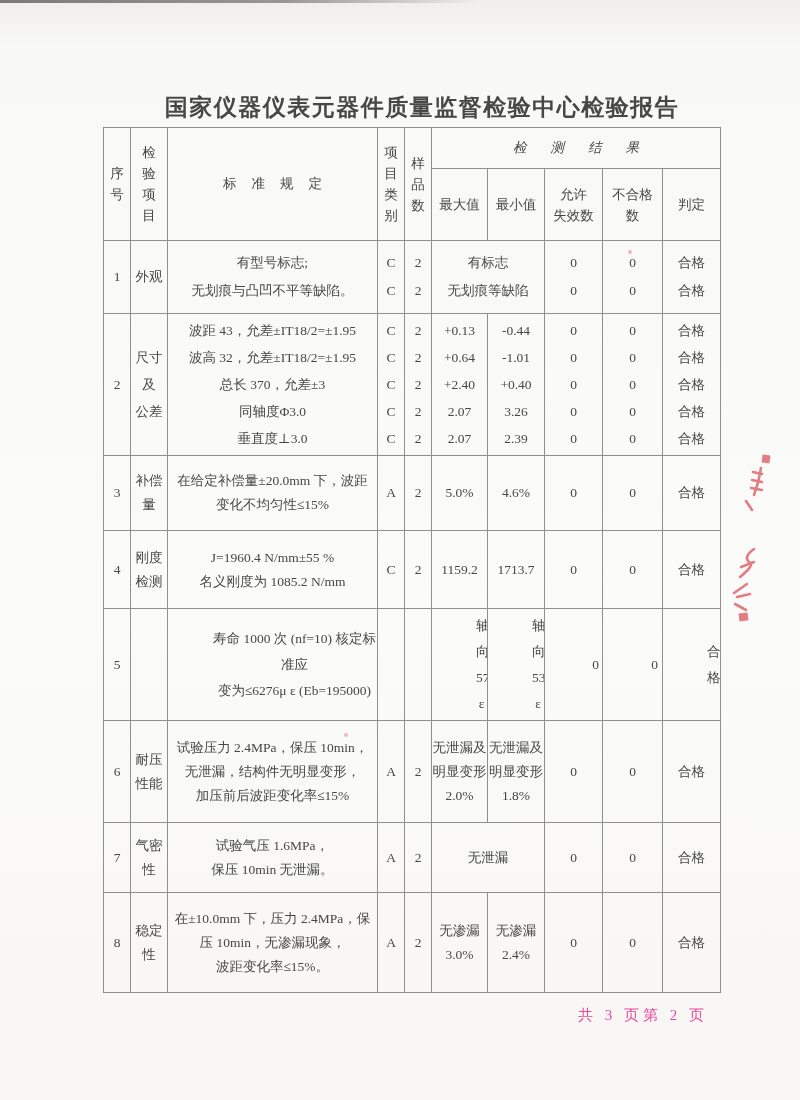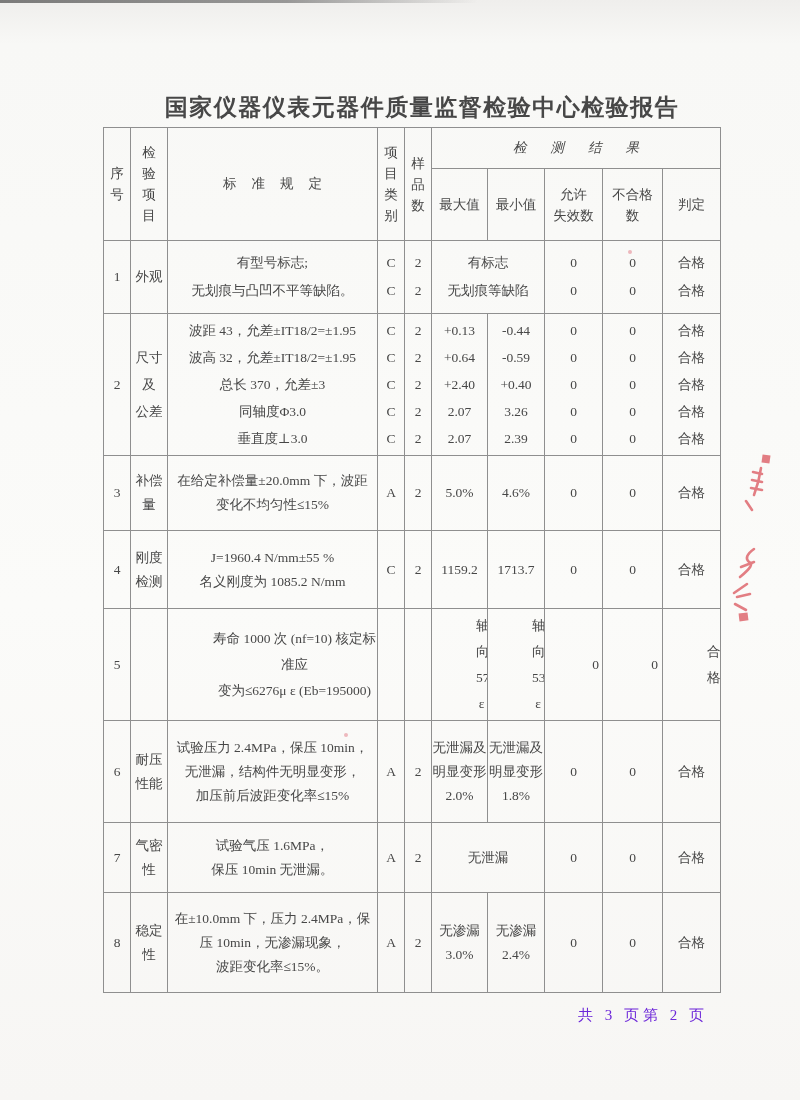--- a/index.html
+++ b/index.html
@@ -33,21 +33,21 @@
   td.hd .ln{line-height:21px;}
   td.span-head{letter-spacing:24px;text-indent:24px;font-size:14.5px;font-style:italic;}
   td.std-head{letter-spacing:15px;text-indent:15px;font-size:14.5px;font-family:Liberation Serif, serif;}
   td .ln{line-height:24px;}
   tr.r1 td .ln{line-height:28px;}
   tr.r2 td .ln{line-height:27px;}
   tr.r5 td .ln{line-height:26px;margin-left:44px;}
   td.c-std{text-align:left;padding-left:9px;padding-right:2px;}
   .footer{
     position:absolute;top:1006px;right:92px;
-    font-size:15px;letter-spacing:4px;color:#6d28d9;
+    font-size:15px;letter-spacing:4px;color:#ec4899;
   }
   .seal{position:absolute;left:726px;top:446px;width:52px;height:190px;}
   .speck{position:absolute;width:4px;height:4px;border-radius:50%;background:rgba(225,120,130,.5);}
 </style>
 </head>
 <body>
 
 <div class="scan-edge"></div>
 
 <div class="title">国家仪器仪表元器件质量监督检验中心检验报告</div>
@@ -170,21 +170,21 @@
         </td>
     <td>
           <div class="ln">+0.13</div>
           <div class="ln">+0.64</div>
           <div class="ln">+2.40</div>
           <div class="ln">2.07</div>
           <div class="ln">2.07</div>
         </td>
     <td>
           <div class="ln">-0.44</div>
-          <div class="ln">-0.59</div>
+          <div class="ln">-1.01</div>
           <div class="ln">+0.40</div>
           <div class="ln">3.26</div>
           <div class="ln">2.39</div>
         </td>
     <td>
           <div class="ln">0</div>
           <div class="ln">0</div>
           <div class="ln">0</div>
           <div class="ln">0</div>
           <div class="ln">0</div>

